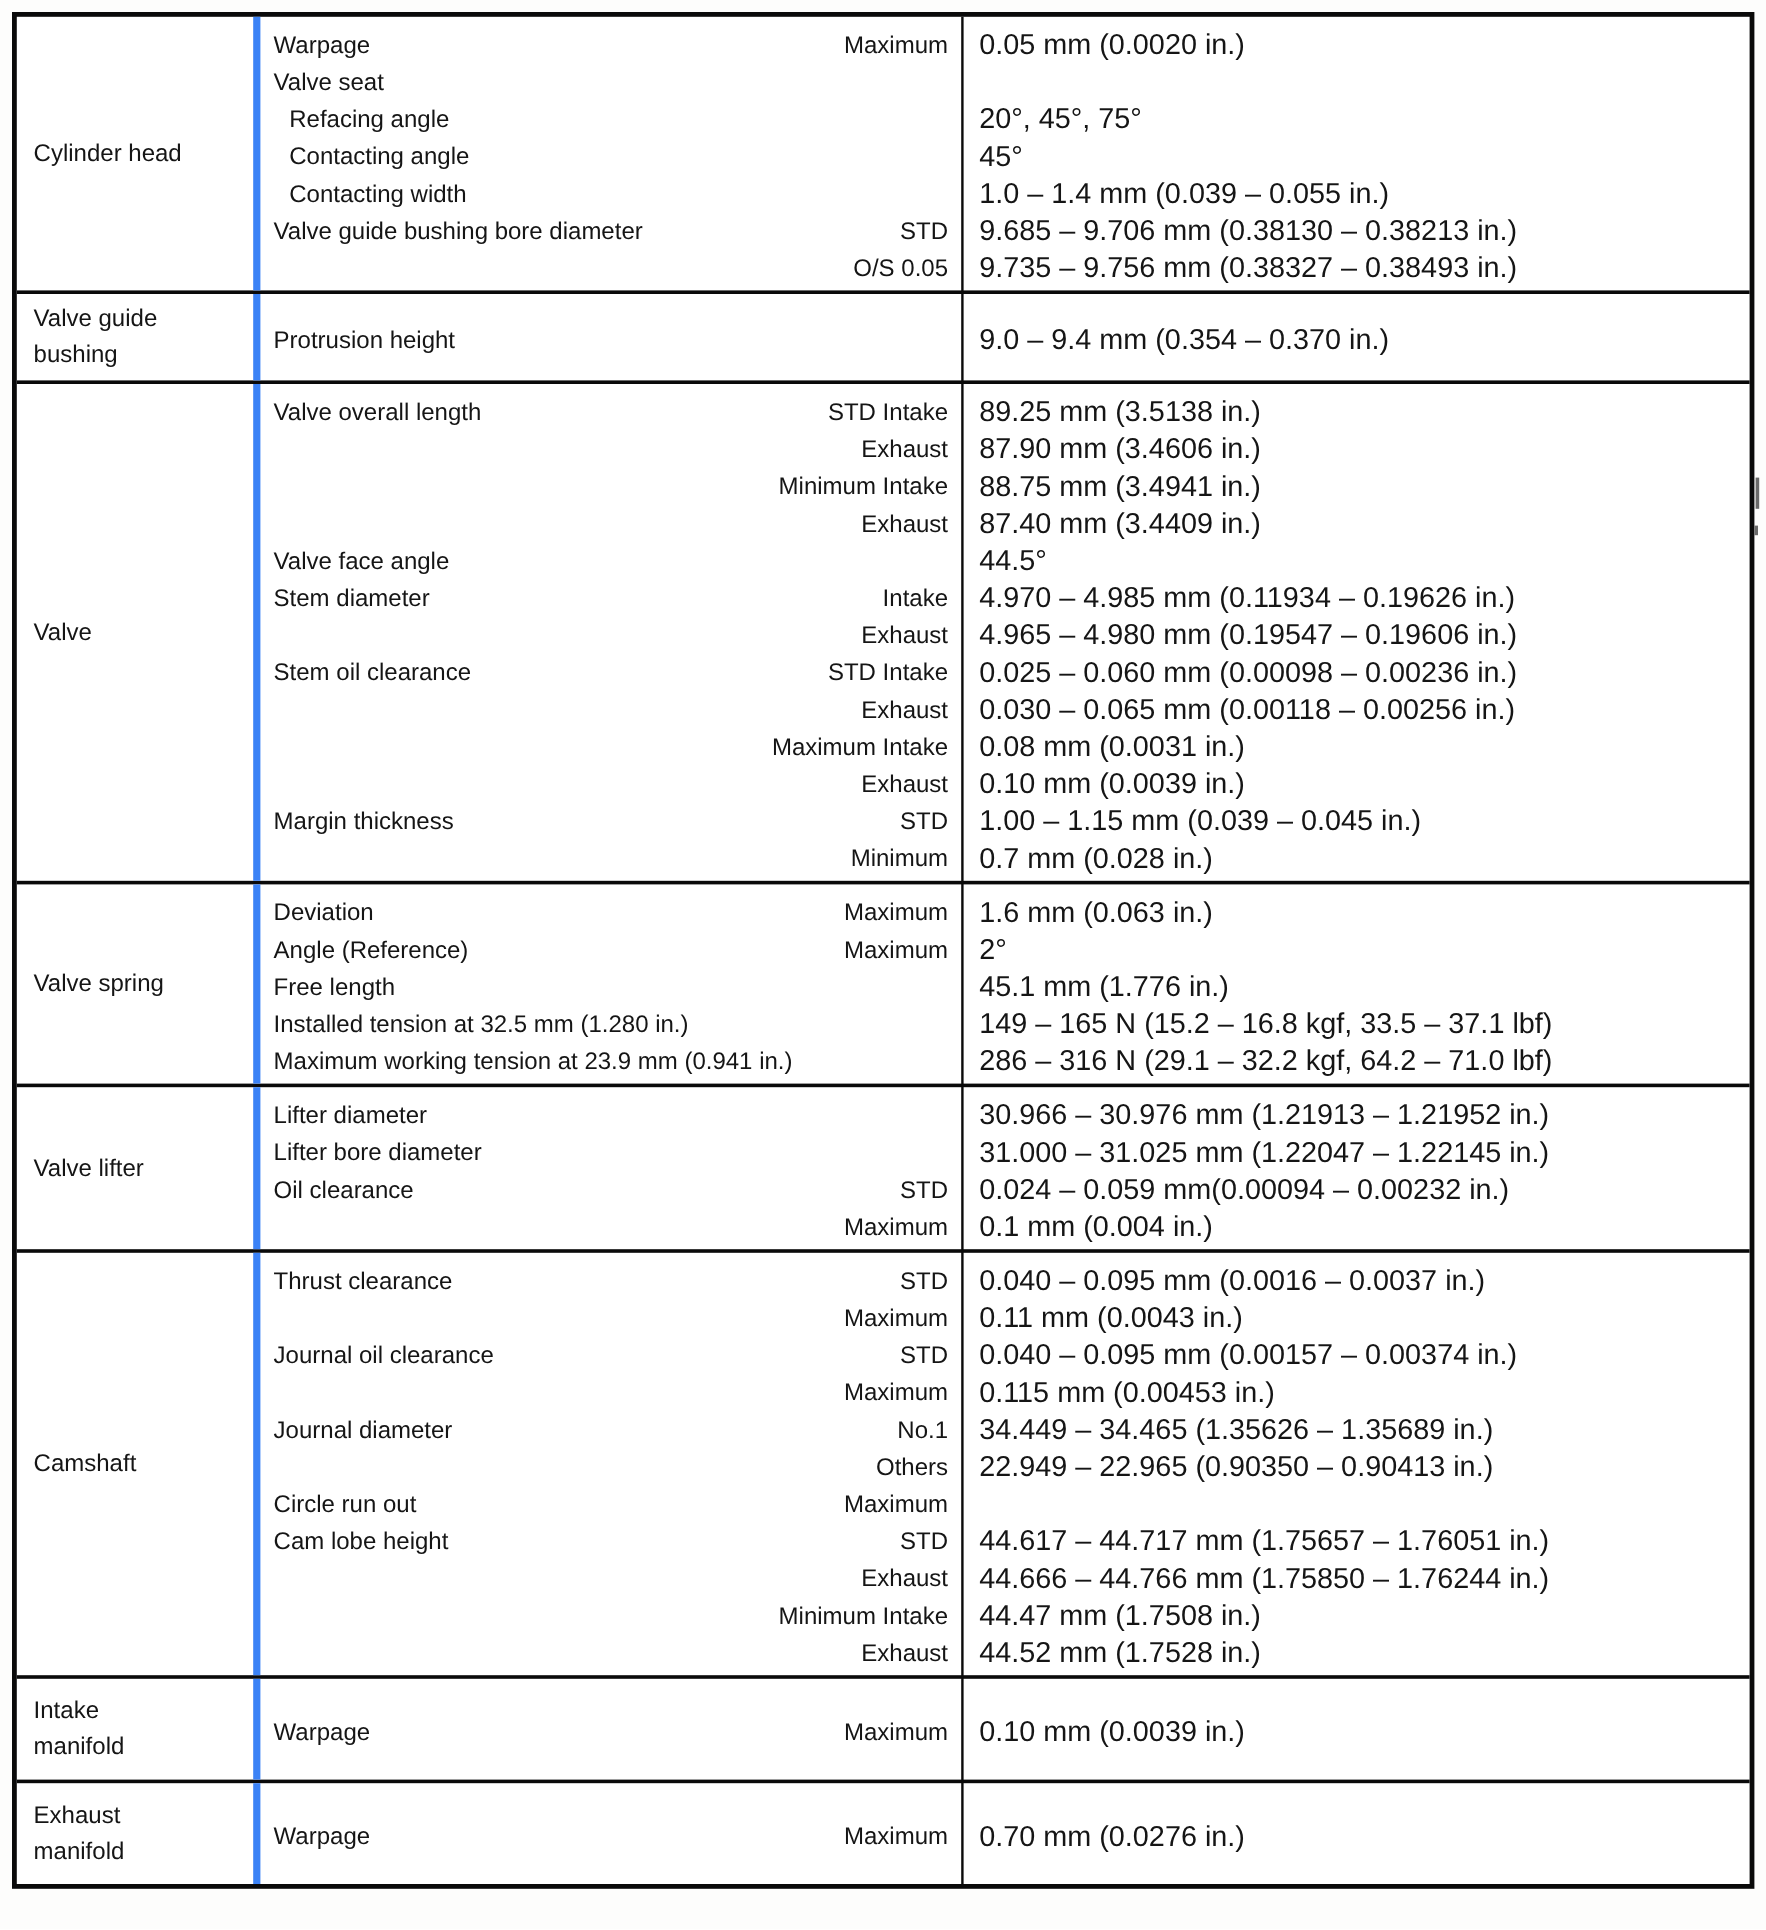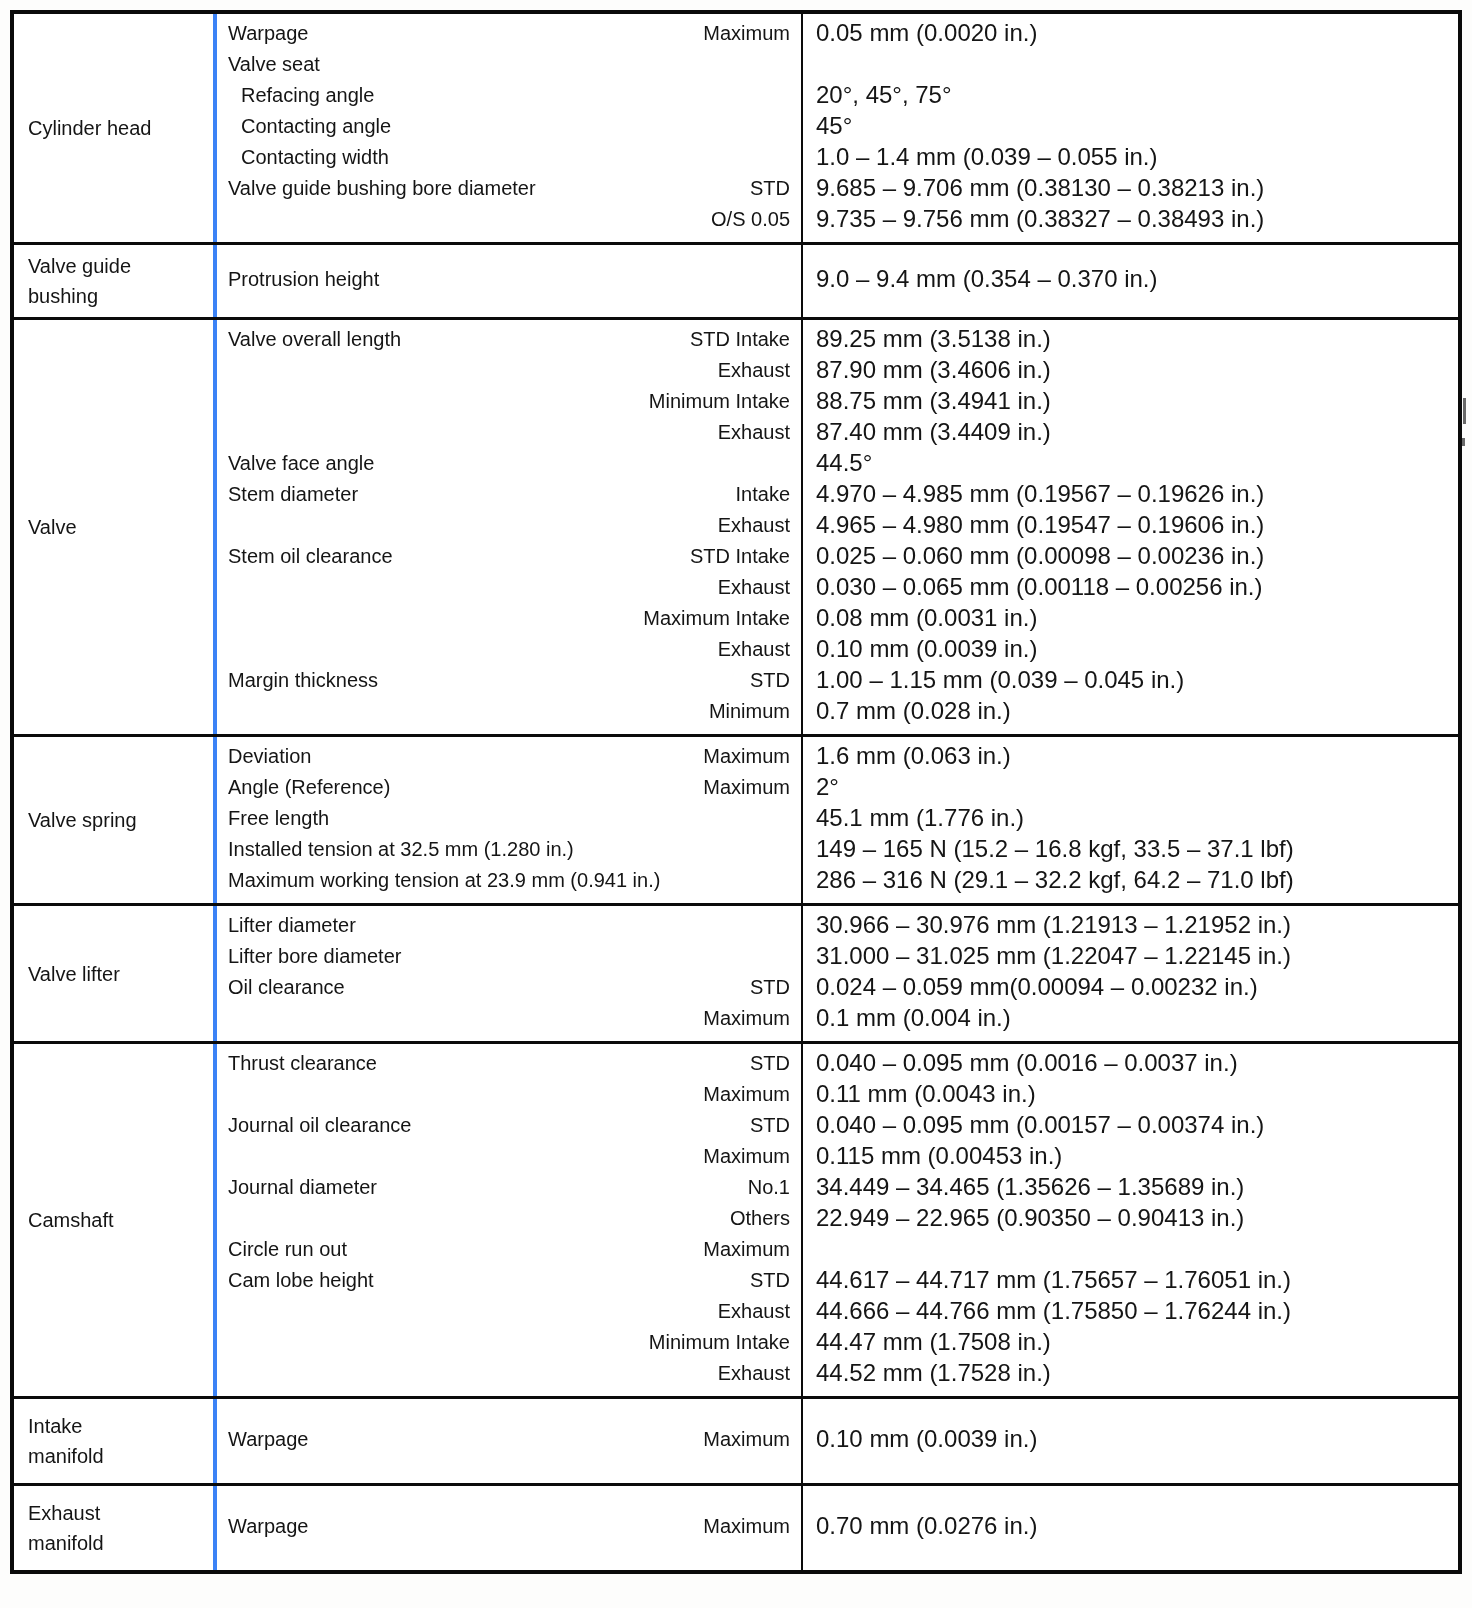--- a/index.html
+++ b/index.html
@@ -31,39 +31,39 @@
   }
   .spec-section {
     display: flex;
     align-items: stretch;
   }
   .spec-section + .spec-section {
     border-top: 3px solid #0a0a0a;
   }
   .component-cell {
     flex: 0 0 203px;
-    border-right: 4px solid #3b82f6;
+    border-right: 6px solid #3b82f6;
     display: flex;
     align-items: center;
     padding: 6px 8px 6px 14px;
     font-size: 20px;
     line-height: 30px;
     white-space: pre-line;
   }
   .rows {
     flex: 1;
     display: flex;
     flex-direction: column;
     justify-content: center;
     padding: 6px 0 5px 0;
   }
   .spec-section.single .rows { min-height: 84px; }
   .spec-row {
     display: flex;
-    align-items: flex-start;
+    align-items: flex-end;
     min-height: 31px;
   }
   .mid {
     flex: 0 0 584px;
     display: flex;
     justify-content: space-between;
     align-items: baseline;
     padding: 0 11px 0 11px;
   }
   .prop { font-size: 20px; line-height: 26px; }
@@ -206,21 +206,21 @@
       <span class="qual"></span>
     </div>
     <div class="val">44.5°</div>
   </div>
 
   <div class="spec-row">
     <div class="mid">
       <span class="prop">Stem diameter</span>
       <span class="qual">Intake</span>
     </div>
-    <div class="val">4.970 – 4.985 mm (0.19567 – 0.19626 in.)</div>
+    <div class="val">4.970 – 4.985 mm (0.11934 – 0.19626 in.)</div>
   </div>
 
   <div class="spec-row">
     <div class="mid">
       <span class="prop"></span>
       <span class="qual">Exhaust</span>
     </div>
     <div class="val">4.965 – 4.980 mm (0.19547 – 0.19606 in.)</div>
   </div>
 

